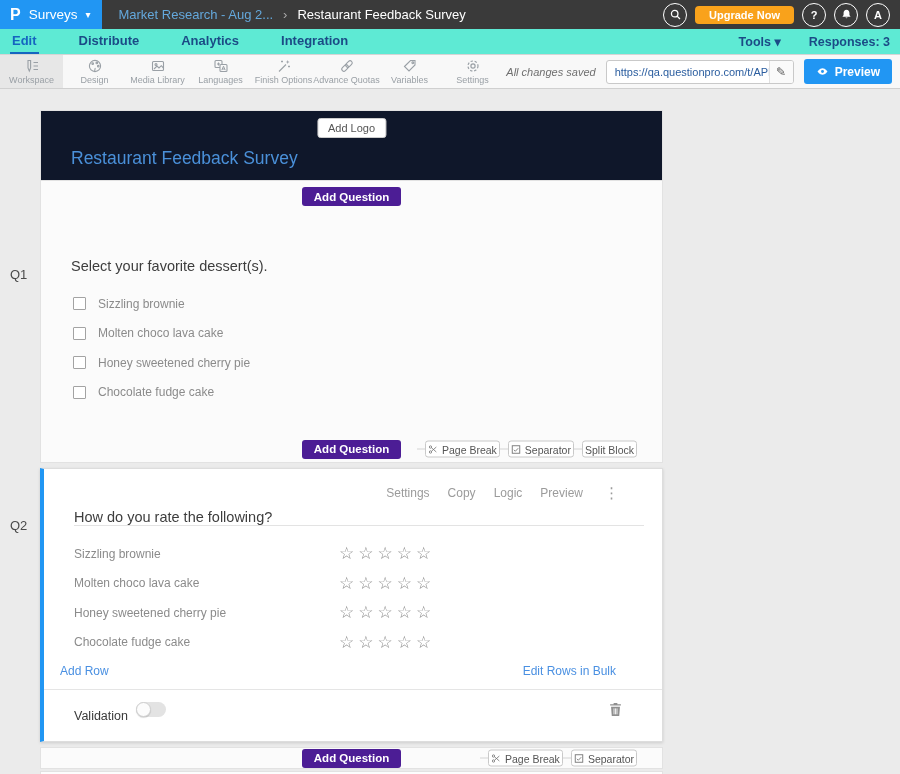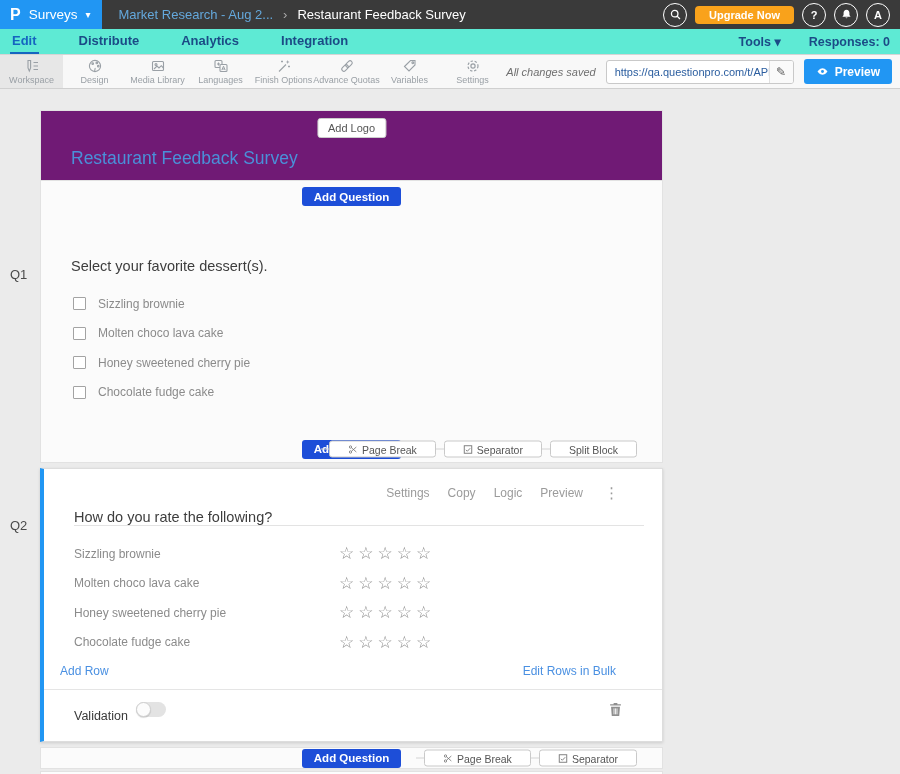--- a/index.html
+++ b/index.html
@@ -38,37 +38,37 @@
   .urlbox { display:flex; align-items:stretch; height:24px; border:1px solid #c9c9c9; border-radius:3px; overflow:hidden; background:#fff; }
   .urlbox .url { display:flex; align-items:center; padding:0 8px; font-size:11px; color:#2a5d9f; width:162px; overflow:hidden; white-space:nowrap; }
   .urlbox .pen { width:24px; display:flex; align-items:center; justify-content:center; border-left:1px solid #e0e0e0; background:#fafafa; color:#555; font-size:12px; cursor:pointer; }
   .btn-preview { height:25px; background:#2196f3; border-radius:3px; color:#fff; font-size:12px; font-weight:bold; display:flex; align-items:center; gap:6px; padding:0 12px; cursor:pointer; }
 
   
   .main { position:relative; height:685px; background:#ebebeb; }
   .gutter-label { position:absolute; left:10px; font-size:13px; color:#4a4a4a; }
   .canvas { position:absolute; left:40px; top:21px; width:623px; }
 
-  .header-card { height:70px; background:#701a75; border:1px solid #e2e2e2; border-bottom:none; position:relative;text-align:right; }
+  .header-card { height:70px; background:#0f172a; border:1px solid #e2e2e2; border-bottom:none; position:relative;text-align:right; }
   .btn-addlogo { position:absolute; top:7px; left:50%; transform:translateX(-50%); height:20px; background:#fff; border:1px solid #ccc; border-radius:3px; font-size:11px; color:#555; display:flex; align-items:center; padding:0 10px; cursor:pointer; }
   .survey-title { position:absolute; left:30px; bottom:11px; font-size:17.5px; color:#4a90d9; cursor:text; }
 
   .body-card { height:283px; background:#fbfbfb; border:1px solid #e2e2e2; position:relative; }
-  .btn-blue { height:19px; background:#1d4ed8; border-radius:3px; color:#fff; font-size:11.5px; font-weight:bold; display:flex; align-items:center; padding:0 12px; cursor:pointer; }
+  .btn-blue { height:19px; background:#4c1d95; border-radius:3px; color:#fff; font-size:11.5px; font-weight:bold; display:flex; align-items:center; padding:0 12px; cursor:pointer; }
   .center-row { display:flex; justify-content:center; }
   .aq-top { padding-top:6px; }
   .q1-text { margin:52px 0 0 30px; font-size:14.5px; font-weight:500; color:#3d3d3d; cursor:text; }
   .options { margin-top:15px; }
   .option { display:flex; align-items:center; height:29.5px; padding-left:32px; gap:12px; }
   .cb { width:13px; height:13px; border:1px solid #a3a3a3; background:#fff; border-radius:1px; cursor:pointer; flex:0 0 auto; }
   .opt-label { font-size:12px; color:#8b8b8b; }
   .qrow-actions { position:absolute; bottom:2px; left:0; right:0; height:22px; display:flex; align-items:center; justify-content:center; }
   .mini-group { position:absolute; right:25px; top:50%; transform:translateY(-50%); display:flex; align-items:center; }
   .conn { width:8px; height:1px; background:#d4d4d4; }
-  .mini-btn { height:17px; background:#fff; border:1px solid #c9c9c9; border-radius:3px; font-size:10.5px; color:#555; display:flex; align-items:center; gap:4px; padding:0 18px; cursor:pointer; white-space:nowrap; }
+  .mini-btn { height:17px; background:#fff; border:1px solid #c9c9c9; border-radius:3px; font-size:10.5px; color:#555; display:flex; align-items:center; gap:4px; padding:0 2px; cursor:pointer; white-space:nowrap; }
 
   .spacer5 { height:5px; } .spacer2 { height:2px; }
 
   .q2-card { height:274px; background:#fff; border:1px solid #ddd; border-left:4px solid #2196f3; box-shadow:0 1px 3px rgba(0,0,0,.13); position:relative; overflow:hidden; }
   .q2-menu { display:flex; justify-content:flex-end; align-items:center; gap:18px; margin:15px 40px 0 0; }
   .q2-menu .mitem { font-size:12px; color:#9b9b9b; cursor:pointer; }
   .q2-menu .kebab { font-size:15px; color:#9b9b9b; cursor:pointer; padding:0 3px; }
   .q2-title { margin:7px 18px 0 30px; font-size:14.5px; font-weight:500; color:#3d3d3d; padding-bottom:0; border-bottom:1px solid #e3e3e3; cursor:text; }
   .q2-rows { margin-top:13px; }
   .q2row { display:flex; align-items:center; height:29.5px; }
@@ -126,21 +126,21 @@
   </div>
 </div>
 
 <div class="nav">
   <div class="tab active">Edit</div>
   <div class="tab">Distribute</div>
   <div class="tab">Analytics</div>
   <div class="tab">Integration</div>
   <div class="nav-right">
     <div class="tool"><span>Tools</span> <span>▾</span></div>
-    <div class="resp">Responses: 0</div>
+    <div class="resp">Responses: 3</div>
   </div>
 </div>
 
 <div class="toolbar">
   <div class="titem active">
     <svg width="16" height="16" viewBox="0 0 16 16" fill="none" stroke="#9aa0a6" stroke-width="1.1">
         <path d="M4 2.5v7.5l1.3 3 1.3-3V2.5z"></path>
         <path d="M9.5 4.5H14M9.5 8H14M9.5 11.5H14"></path>
       </svg>
     <span class="tlabel">Workspace</span>

